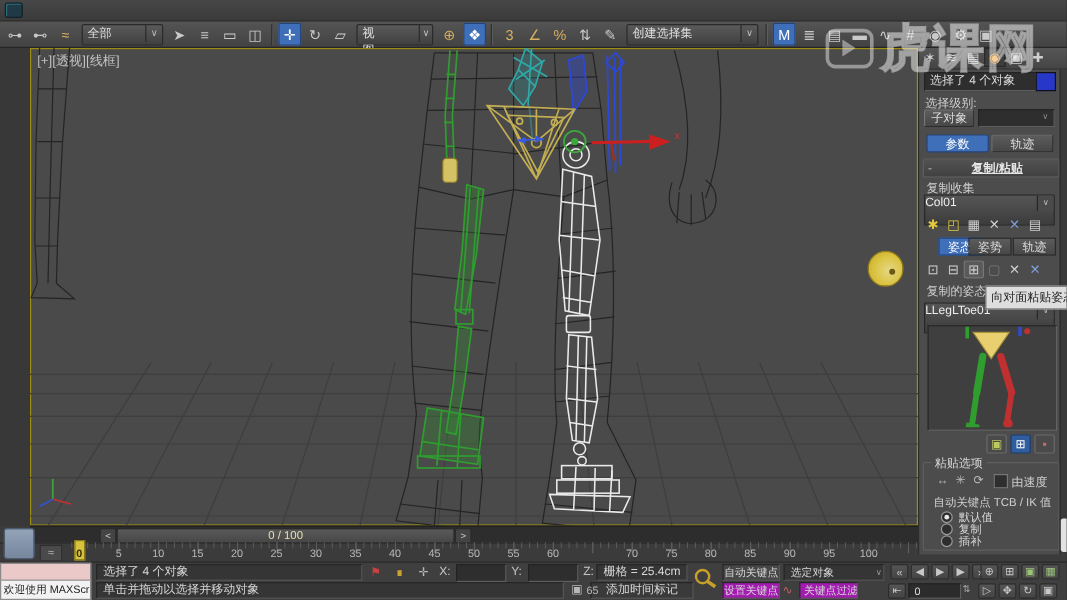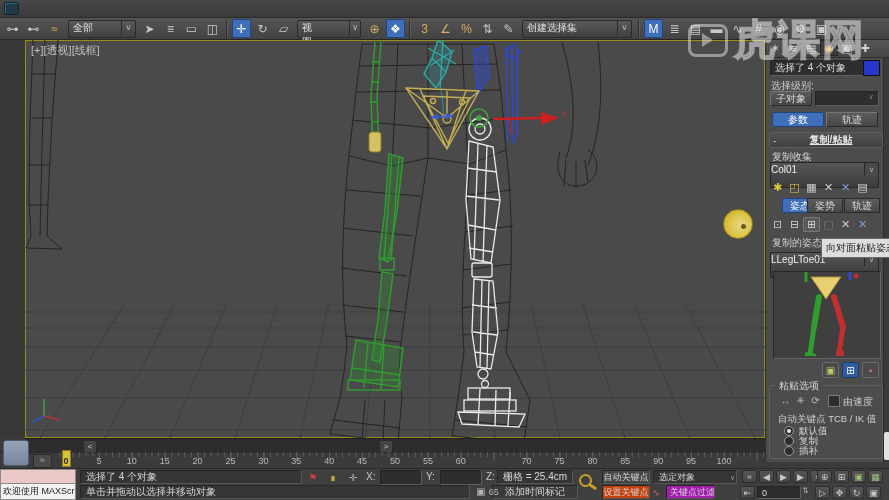--- a/index.html
+++ b/index.html
@@ -132,21 +132,21 @@
   #offset-icon{left:346px;color:#b8b8b8;}
   .axlabel{position:absolute;top:2px;color:#c8c8c8;font-size:10px;}
   .axfield{position:absolute;top:1px;height:13px;width:40px;background:#2e2e2e;border:1px solid #232323;border-bottom-color:#5e5e5e;border-right-color:#5e5e5e;}
   #cubeicon{position:absolute;left:476px;top:17px;color:#b8b8b8;font-size:10px;}
   #gridbox{left:497px;top:1px;width:76px;height:14px;text-align:center;padding-left:0;}
   #timetag{left:492px;top:16px;width:86px;height:14px;text-align:center;padding-left:0;background:#3a3a3a;}
   #keyicon{position:absolute;left:577px;top:3px;width:20px;height:25px;}
   #keyicon::before{content:"";position:absolute;left:2px;top:2px;width:9px;height:9px;border:2px solid #c8a028;border-radius:50%;}
   #keyicon::after{content:"";position:absolute;left:11px;top:13px;width:9px;height:2.5px;background:#c8a028;transform:rotate(35deg);}
   #autokey{left:602px;top:1px;width:48px;height:14px;font-size:9px;line-height:12px;text-align:center;padding-left:0;background:#474747;}
-  #setkey{left:602px;top:16px;width:48px;height:14px;font-size:9px;line-height:12px;text-align:center;padding-left:0;background:#c2410c;}
+  #setkey{left:602px;top:16px;width:48px;height:14px;font-size:9px;line-height:12px;text-align:center;padding-left:0;background:#a21caf;}
   #selfilter{left:653px;top:1px;width:84px;height:14px;font-size:9px;}
   #selfilter .arrow{position:absolute;right:1px;top:1px;font-size:7px;color:#999;}
   #keyfilters{left:666px;top:16px;width:49px;height:14px;font-size:9px;background:#a21caf;padding-left:3px;}
   #wave-icon{position:absolute;left:652px;top:18px;color:#c06060;font-size:10px;}
   .pbi{position:absolute;top:1px;width:15px;height:13px;display:flex;align-items:center;justify-content:center;
     color:#c8c8c8;font-size:9px;background:linear-gradient(#555,#444);border:1px solid #2e2e2e;border-radius:2px;box-sizing:border-box;}
   .pbi.green{color:#9cc27a;}
   .pbi.r2{top:17px;}
   #framefield{position:absolute;left:757px;top:17px;width:44px;height:13px;background:#2c2c2c;border:1px solid #232323;
     border-bottom-color:#5e5e5e;border-right-color:#5e5e5e;color:#ddd;font-size:9px;line-height:12px;padding-left:4px;box-sizing:border-box;}
@@ -424,20 +424,21 @@
     </div>
     <div id="pscroll">
         <div id="pthumb"></div>
       </div>
   </div>
 
   <div id="tooltip">向对面粘贴姿态</div>
 
   <div id="sliderrow">
     <span id="slprev" class="slarrow">&lt;</span>
+    <div id="slhandle">0 / 100</div>
     <span id="slnext" class="slarrow">&gt;</span>
   </div>
   <div id="bluebtn"></div>
   <div id="rulerrow"></div>
   <div id="curveicon">≈</div>
   <div id="marker0"></div>
   <div id="ruler">
 
   <span class="ruler-num zero" style="left: 11px;">0</span>
       <span class="ruler-num" style="left: 43.9px;">5</span>

